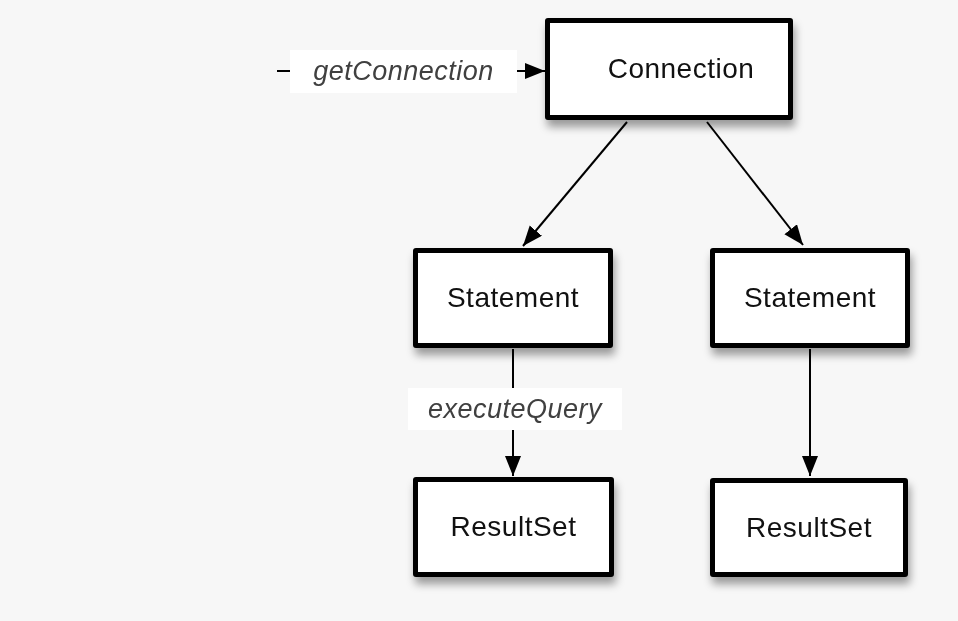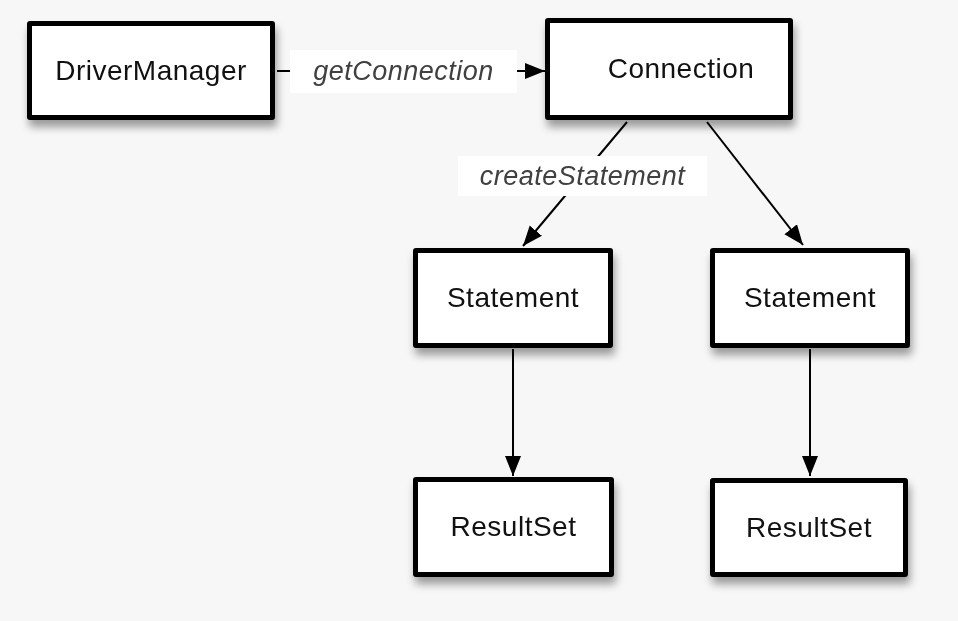--- a/index.html
+++ b/index.html
@@ -80,23 +80,20 @@
         <path d="M0,0 L20,8 L0,16 Z" fill="#000000"></path>
       </marker>
     </defs>
     <line x1="277" y1="71" x2="545" y2="71" stroke="#000000" stroke-width="2" marker-end="url(#arrowhead)"></line>
     <line x1="627" y1="122" x2="523" y2="246" stroke="#000000" stroke-width="2" marker-end="url(#arrowhead)"></line>
     <line x1="707" y1="122" x2="803" y2="245" stroke="#000000" stroke-width="2" marker-end="url(#arrowhead)"></line>
     <line x1="513" y1="349" x2="513" y2="476" stroke="#000000" stroke-width="2" marker-end="url(#arrowhead)"></line>
     <line x1="810" y1="349" x2="810" y2="476" stroke="#000000" stroke-width="2" marker-end="url(#arrowhead)"></line>
   </svg>
 
-  <div class="node" id="node-driver-manager">
-    <span class="node-label">DriverManager</span>
-  </div>
 
   <div class="node" id="node-connection">
     <span class="node-label">Connection</span>
   </div>
 
   <div class="node" id="node-statement-l">
     <span class="node-label">Statement</span>
   </div>
 
   <div class="node" id="node-statement-r">
@@ -106,16 +103,16 @@
   <div class="node" id="node-resultset-l">
     <span class="node-label">ResultSet</span>
   </div>
 
   <div class="node" id="node-resultset-r">
     <span class="node-label">ResultSet</span>
   </div>
 
   <div class="edge-label" id="label-get-connection">getConnection</div>
 
-  <div class="edge-label" id="label-create-statement">createStatement</div>
 
+  <div class="edge-label" id="label-execute-query">executeQuery</div>
 
 </div>
 
 </body></html>

